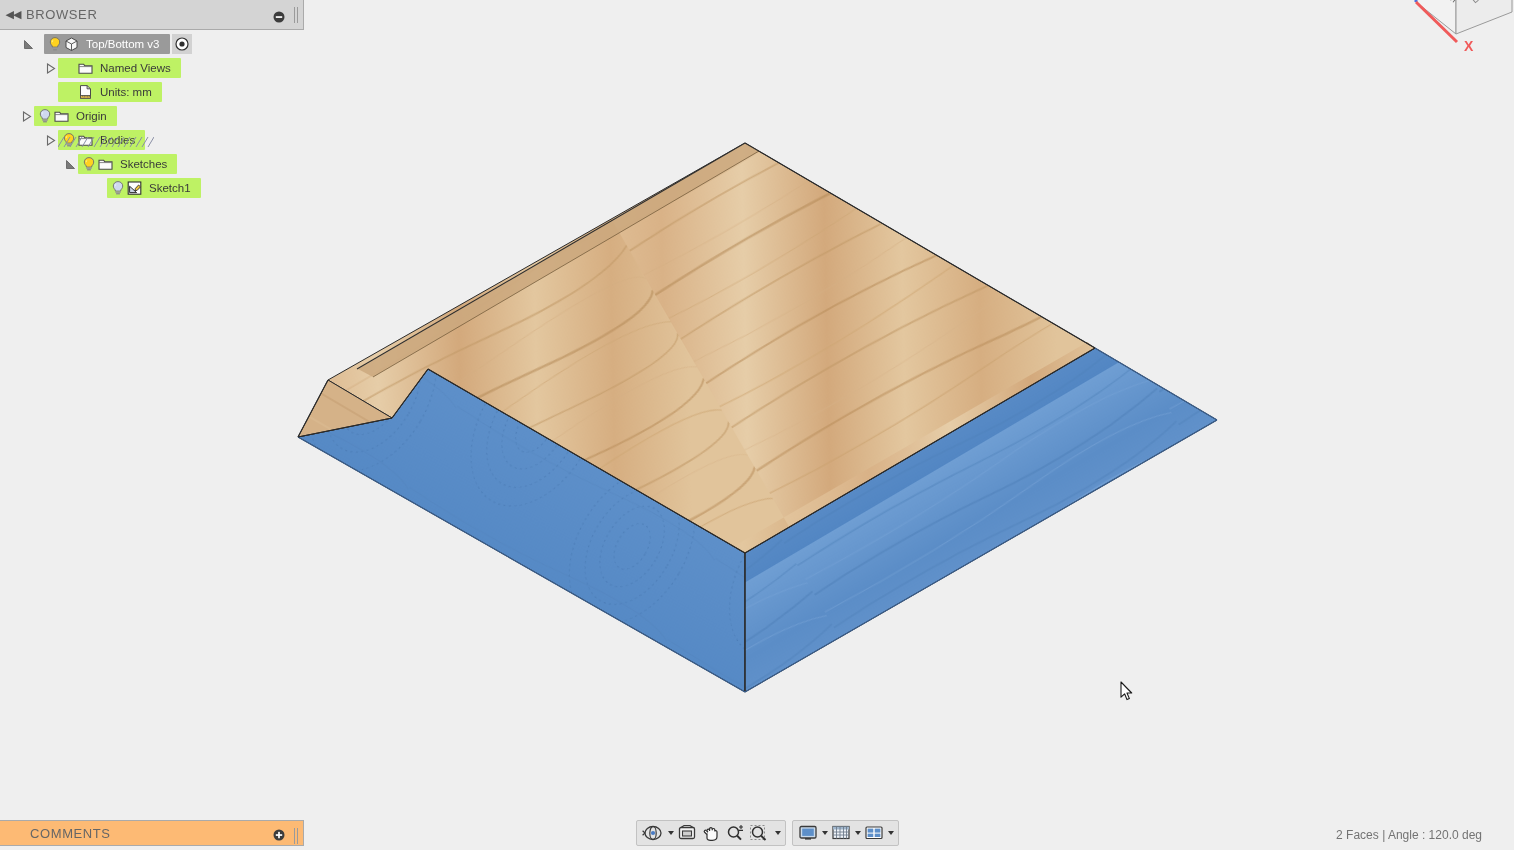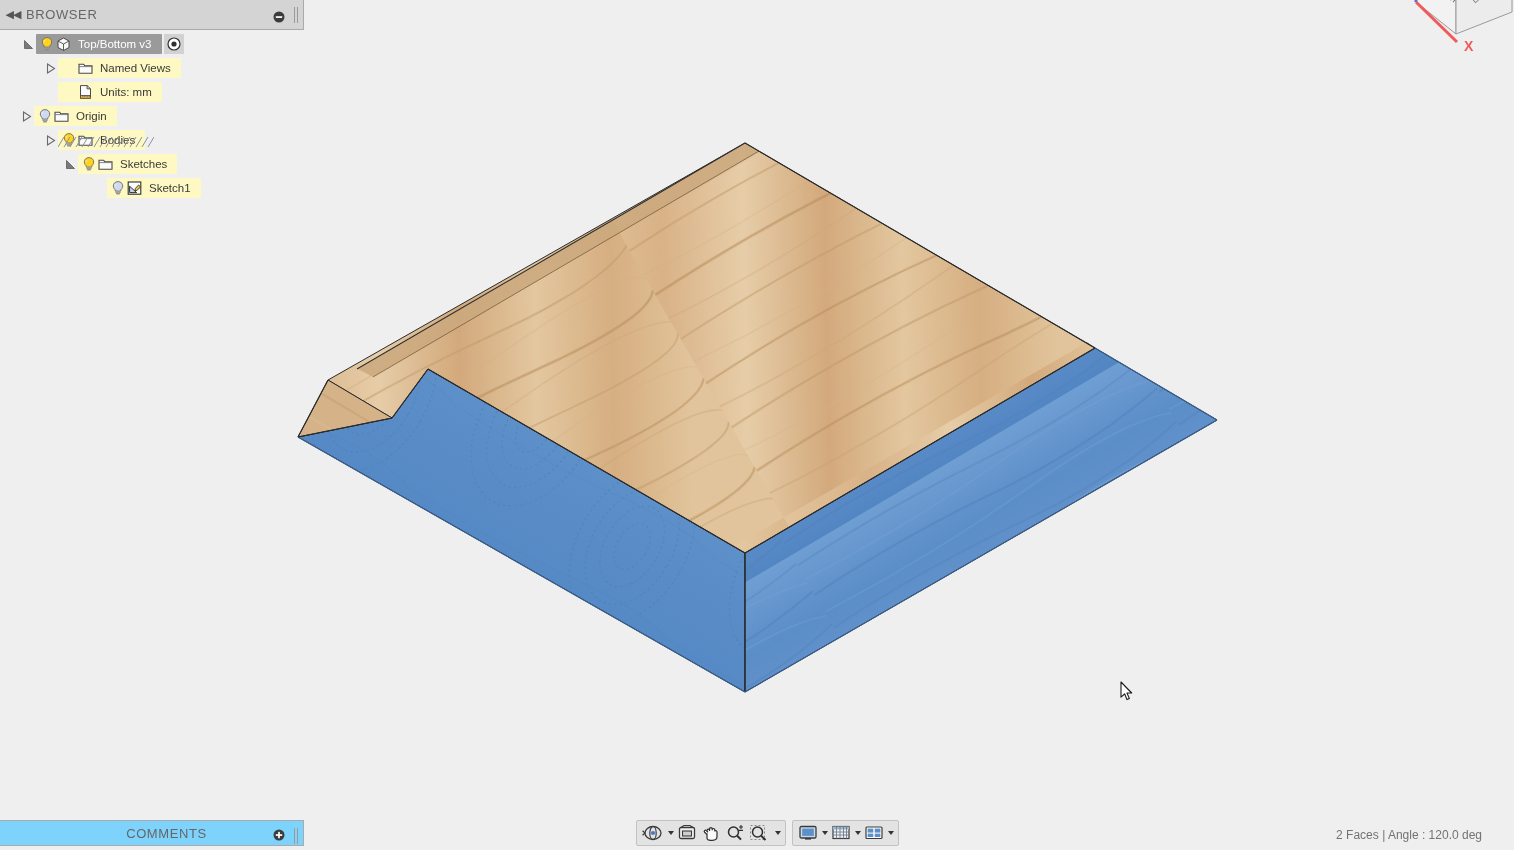--- a/index.html
+++ b/index.html
@@ -80,26 +80,26 @@
     width: 16px; height: 24px;
     display: flex; align-items: center; justify-content: center;
     flex: 0 0 16px;
     cursor: pointer;
   }
   .tw svg { display:block; }
   .pill {
     height: 20px;
     display: inline-flex;
     align-items: center;
-    background: #fef9c3;
+    background: #bef264;
     border-radius: 1px;
     padding: 0 10px 0 3px;
     cursor: pointer;
   }
-  .pill.sel { background: #9a9a9a; color: #fff; }
+  .pill.sel { background: #9a9a9a; color: #fff; margin-left: 8px; }
   .pill.sel .lbl { color: #fff; }
   .pill .lbl { margin-left: 6px; font-size: 11.5px; color: #3a3a3a; }
   .bulb { width: 16px; height: 16px; flex: 0 0 16px; cursor: pointer; }
   .ico { width: 17px; height: 16px; flex: 0 0 17px; }
   .rootdot {
     width: 20px; height: 20px; margin-left: 2px;
     display: inline-flex; align-items: center; justify-content: center;
     background: #d2d2d2;
     cursor: pointer;
   }
@@ -140,24 +140,24 @@
     content: "";
     border-left: 3.5px solid transparent;
     border-right: 3.5px solid transparent;
     border-top: 4px solid #333;
   }
 
   
   #comments-bar {
     position: absolute; left: 0; bottom: 4px;
     width: 304px; height: 26px;
-    background: #7dd3fc;
+    background: #fdba74;
     border: 1px solid #aaa;
     border-left: none;
-    display: flex; align-items: center; justify-content: center;
+    display: flex; align-items: center;
   }
   #comments-bar .panel-title { margin-left: 30px; }
 
   
   #status-text {
     position: absolute;
     right: 32px; bottom: 8px;
     font-size: 12px;
     color: #737373;
     white-space: nowrap;

